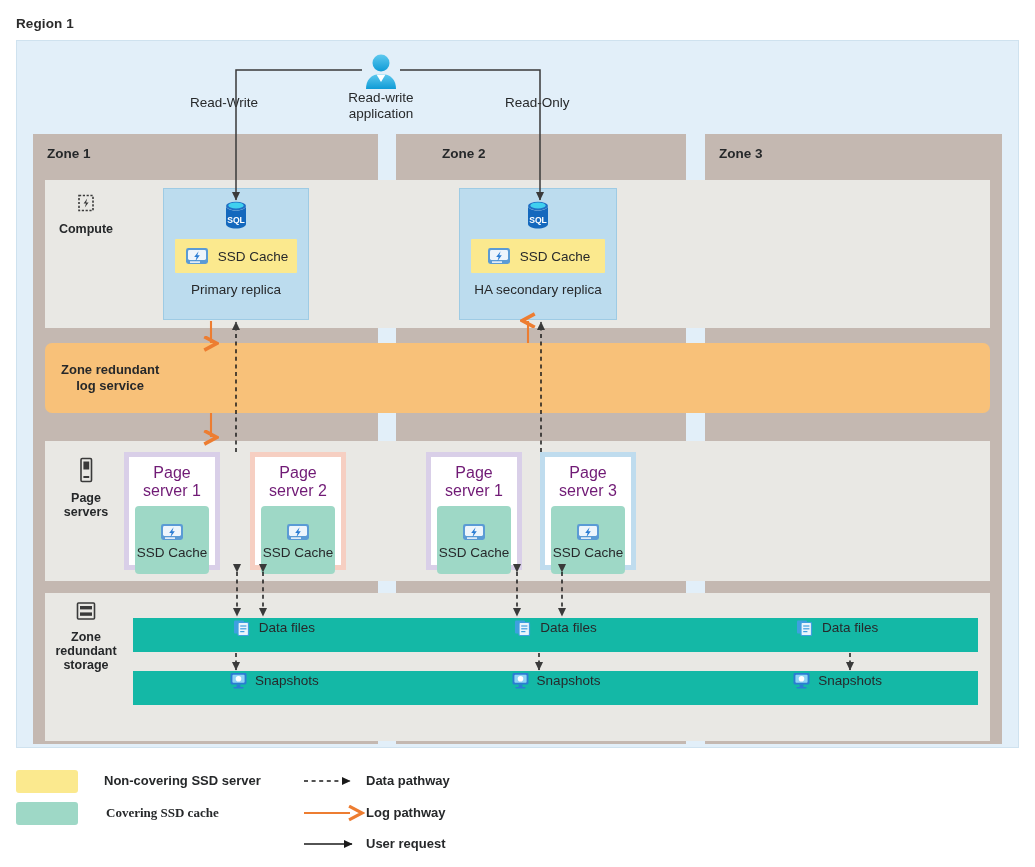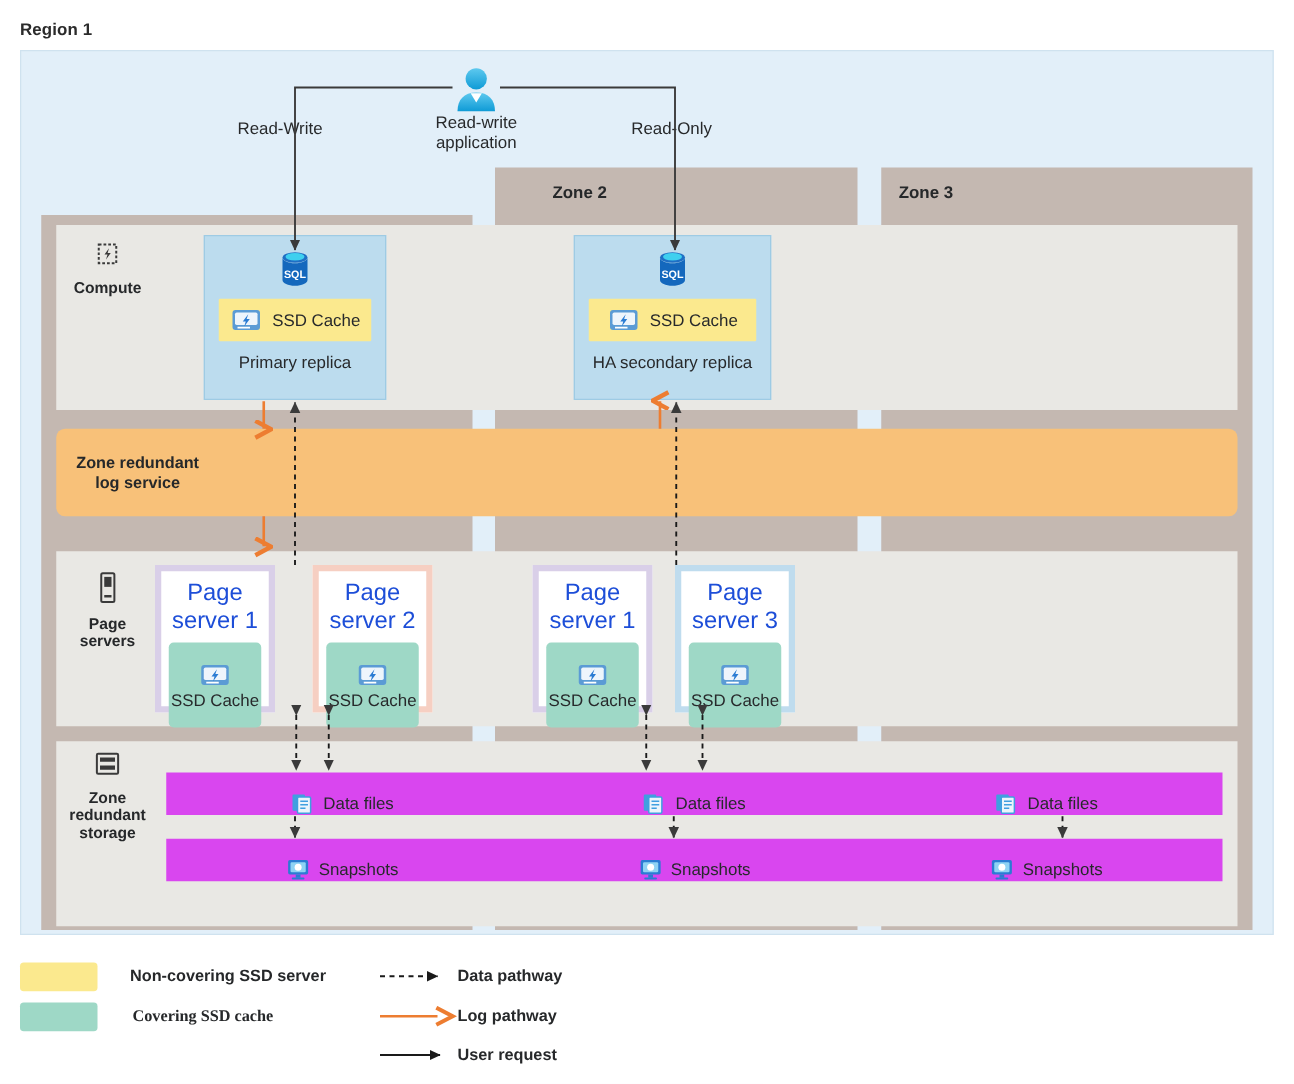--- a/index.html
+++ b/index.html
@@ -101,39 +101,39 @@
     margin-left: 16px; font-size: 13px; font-weight: bold; color: #26282a;
     line-height: 16px; text-align: center;
   }
 
   
   .pageserver {
     position: absolute; top: 452px; width: 96px; height: 118px;
     background: #ffffff; border-width: 5px; border-style: solid;
     text-align: center;
   }
-  .pageserver .psname { font-size: 19px; color: #1d4ed8; margin-top: 7px; }
+  .pageserver .psname { font-size: 16px; color: #701a75; margin-top: 7px; }
   .pageserver .pscache {
     margin: 6px 6px 0; height: 68px; background: #9ed8c6; border-radius: 4px;
     display: flex; flex-direction: column; align-items: center; justify-content: center; gap: 2px;
   }
   .pageserver .pscache .ctext { font-size: 13.5px; color: #27292b; }
   .ps-purple { border-color: #d9cfe8; }
   .ps-pink   { border-color: #f6cfc2; }
   .ps-blue   { border-color: #bfdcee; }
   .ps1 { left: 124px; }
   .ps2 { left: 250px; }
   .ps3 { left: 426px; }
   .ps4 { left: 540px; }
 
   
   .storage-row {
     position: absolute; left: 133px; width: 845px; height: 34px;
-    background: #d946ef;
-    display: flex; align-items: flex-end;
+    background: #14b8a6;
+    display: flex; align-items: flex-start;
   }
   .sr-data { top: 618px; }
   .sr-snap { top: 671px; }
   .storage-cell {
     flex: 1; display: flex; align-items: center; justify-content: center; gap: 7px;
     font-size: 13.5px; color: #27292b;
   }
 
   
   #wires { position: absolute; left: 0; top: 0; width: 1035px; height: 867px; pointer-events: none; }
@@ -152,20 +152,23 @@
 </style>
 </head>
 <body>
 
 <div id="root">
 
   <div class="region-title">Region 1</div>
 
   <div class="region-panel"></div>
 
+  <div class="zone-head z1h">
+    <span>Zone 1</span>
+  </div>
   <div class="zone-head z2h">
     <span>Zone 2</span>
   </div>
   <div class="zone-head z3h">
     <span>Zone 3</span>
   </div>
 
   <div class="zone-col z1c"></div>
   <div class="zone-col z2c"></div>
   <div class="zone-col z3c"></div>

